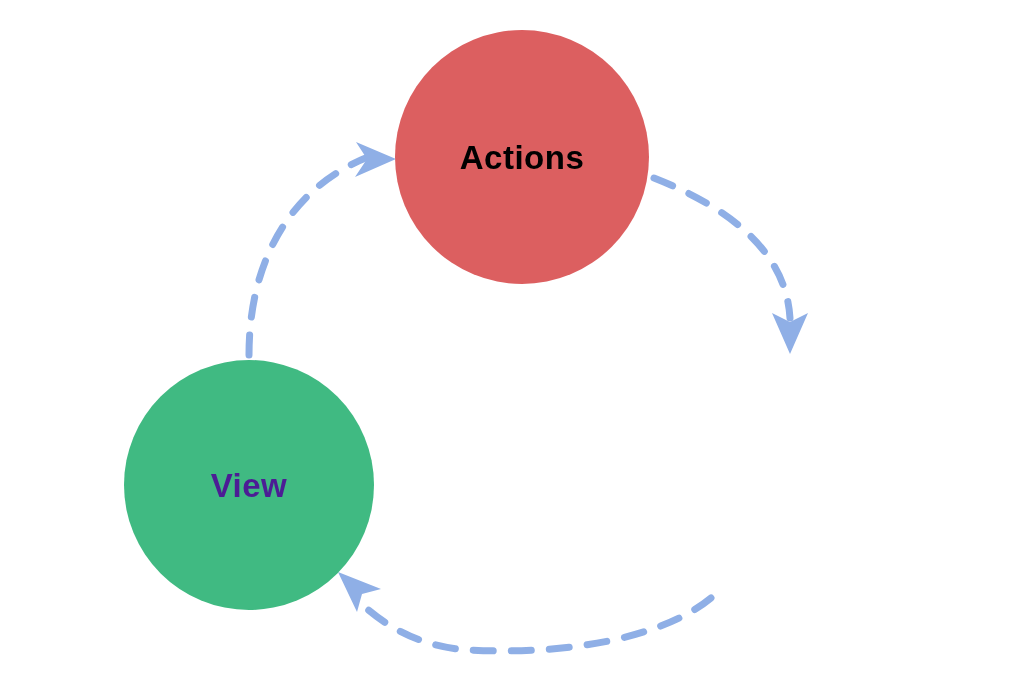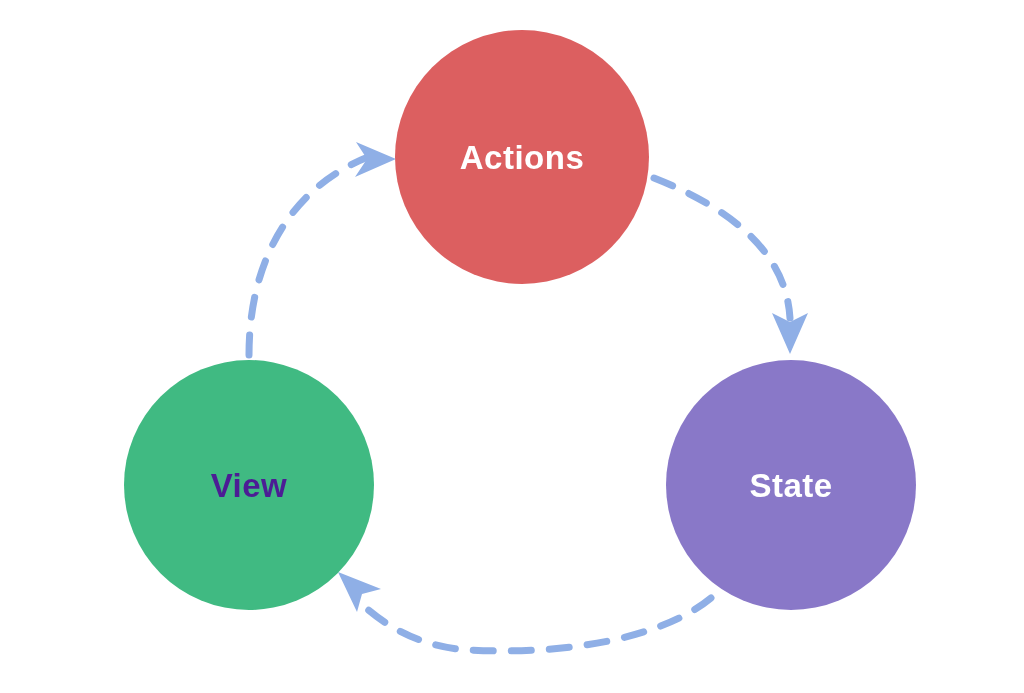--- a/index.html
+++ b/index.html
@@ -80,24 +80,21 @@
       <path d="M 790 354 L 772 313 L 790 322 L 808 313 Z" fill="#8fafe6"></path>
     </g>
 
     <g>
       <path d="M 711 598 C 660 640, 560 655, 470 650 C 430 648, 395 633, 366 608" fill="none" stroke="#8fafe6" stroke-width="7" stroke-linecap="round" stroke-dasharray="20 18"></path>
       <path d="M 338 572 L 381 589 L 362 594 L 357 612 Z" fill="#8fafe6"></path>
     </g>
   </svg>
 
   <div class="node-circle" id="node-actions" style="left: 395px; top: 30px; width: 254px; height: 254px; background: rgb(220, 95, 96);">
-    <span class="node-label" style="color: #ffffff;">Actions</span>
+    <span class="node-label" style="color: #000000;">Actions</span>
   </div>
 
   <div class="node-circle" id="node-view" style="left: 124px; top: 360px; width: 250px; height: 250px; background: rgb(64, 186, 130);">
     <span class="node-label" style="color: #4c1d95;">View</span>
   </div>
 
-  <div class="node-circle" id="node-state" style="left: 666px; top: 360px; width: 250px; height: 250px; background: rgb(137, 120, 200);">
-    <span class="node-label" style="color: rgb(255, 255, 255);">State</span>
-  </div>
 
 </div>
 
 </body></html>

